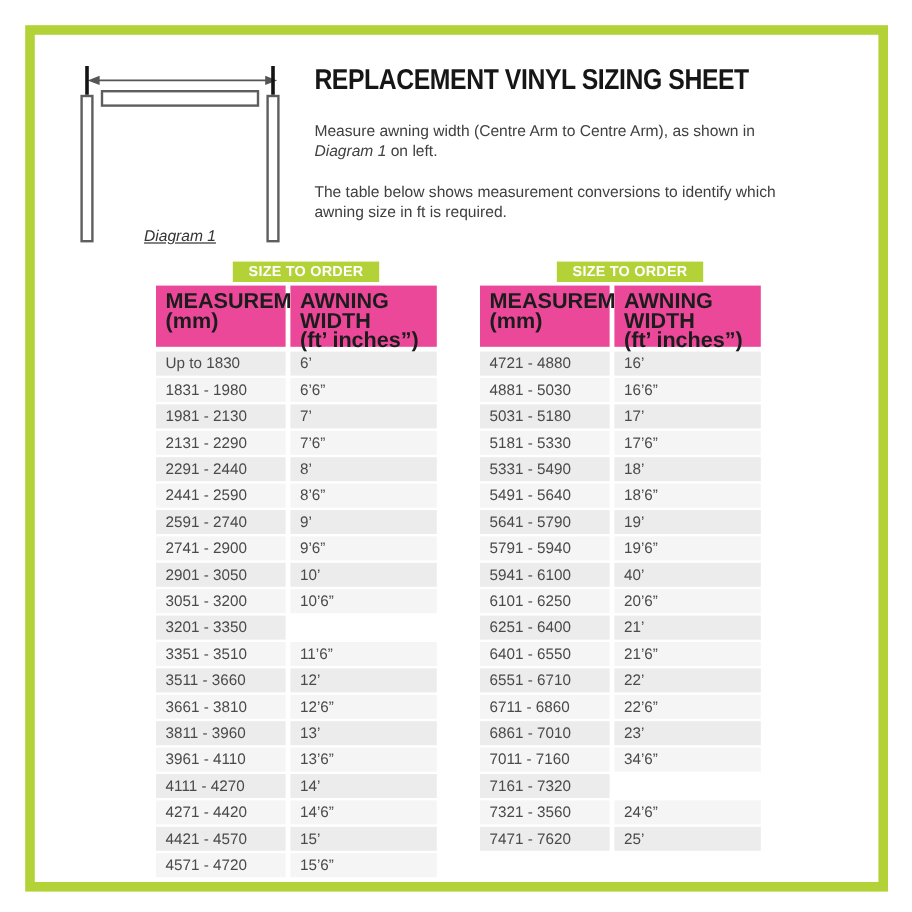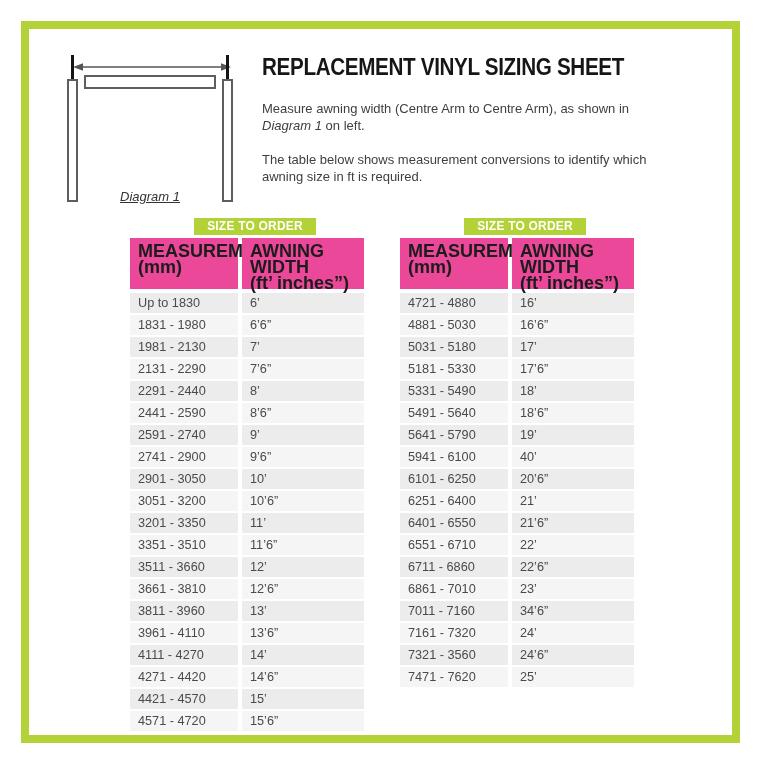--- a/index.html
+++ b/index.html
@@ -128,21 +128,20 @@
     <div class="cell">10’</div>
   </div>
 
   <div class="row">
     <div class="cell">3051 - 3200</div>
     <div class="cell">10’6”</div>
   </div>
 
   <div class="row">
     <div class="cell">3201 - 3350</div>
-    <div class="cell">11’</div>
   </div>
 
   <div class="row">
     <div class="cell">3351 - 3510</div>
     <div class="cell">11’6”</div>
   </div>
 
   <div class="row">
     <div class="cell">3511 - 3660</div>
     <div class="cell">12’</div>
@@ -220,20 +219,24 @@
   <div class="row">
     <div class="cell">5491 - 5640</div>
     <div class="cell">18’6”</div>
   </div>
 
   <div class="row">
     <div class="cell">5641 - 5790</div>
     <div class="cell">19’</div>
   </div>
 
+  <div class="row">
+    <div class="cell">5791 - 5940</div>
+    <div class="cell">19’6”</div>
+  </div>
 
   <div class="row">
     <div class="cell">5941 - 6100</div>
     <div class="cell">40’</div>
   </div>
 
   <div class="row">
     <div class="cell">6101 - 6250</div>
     <div class="cell">20’6”</div>
   </div>
@@ -263,21 +266,20 @@
     <div class="cell">23’</div>
   </div>
 
   <div class="row">
     <div class="cell">7011 - 7160</div>
     <div class="cell">34’6”</div>
   </div>
 
   <div class="row">
     <div class="cell">7161 - 7320</div>
-    <div class="cell">24’</div>
   </div>
 
   <div class="row">
     <div class="cell">7321 - 3560</div>
     <div class="cell">24’6”</div>
   </div>
 
   <div class="row">
     <div class="cell">7471 - 7620</div>
     <div class="cell">25’</div>

